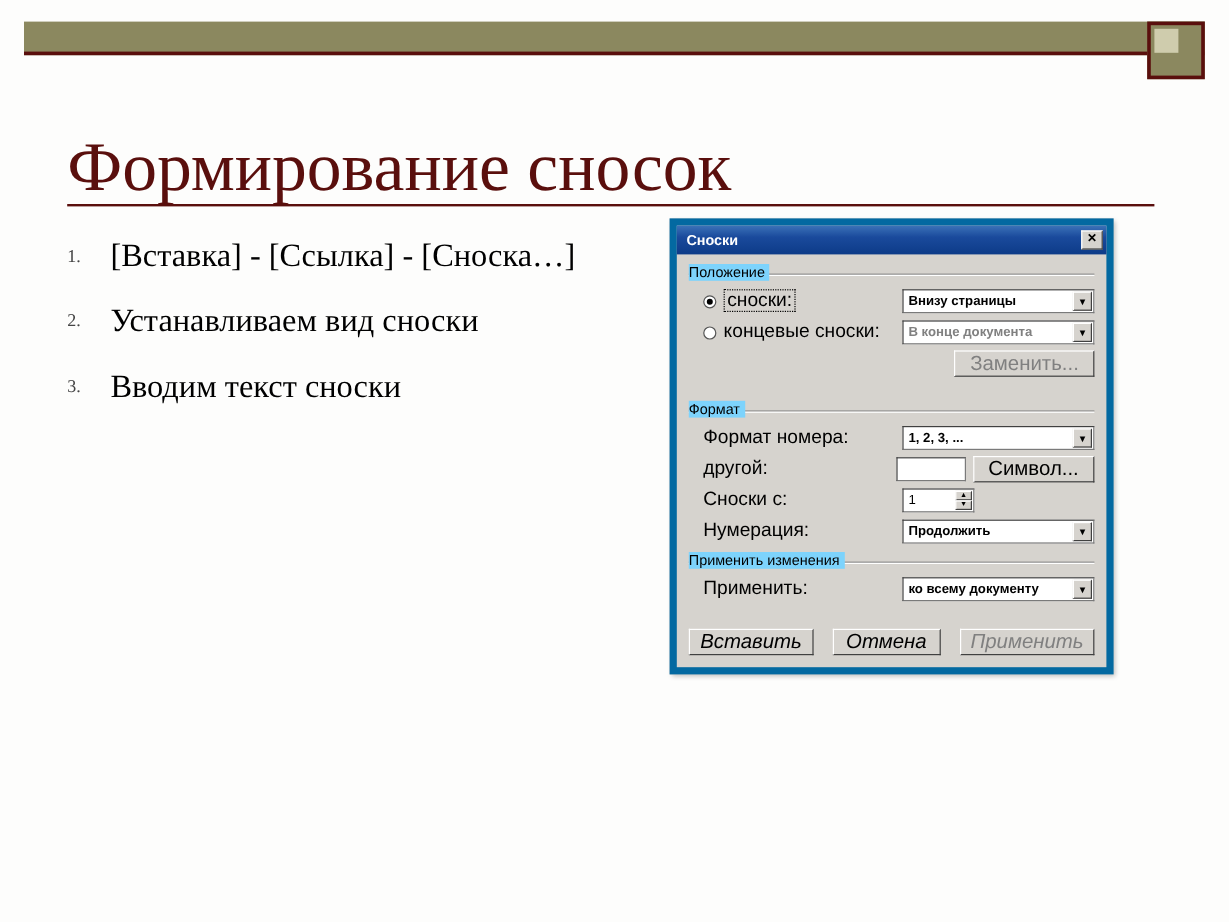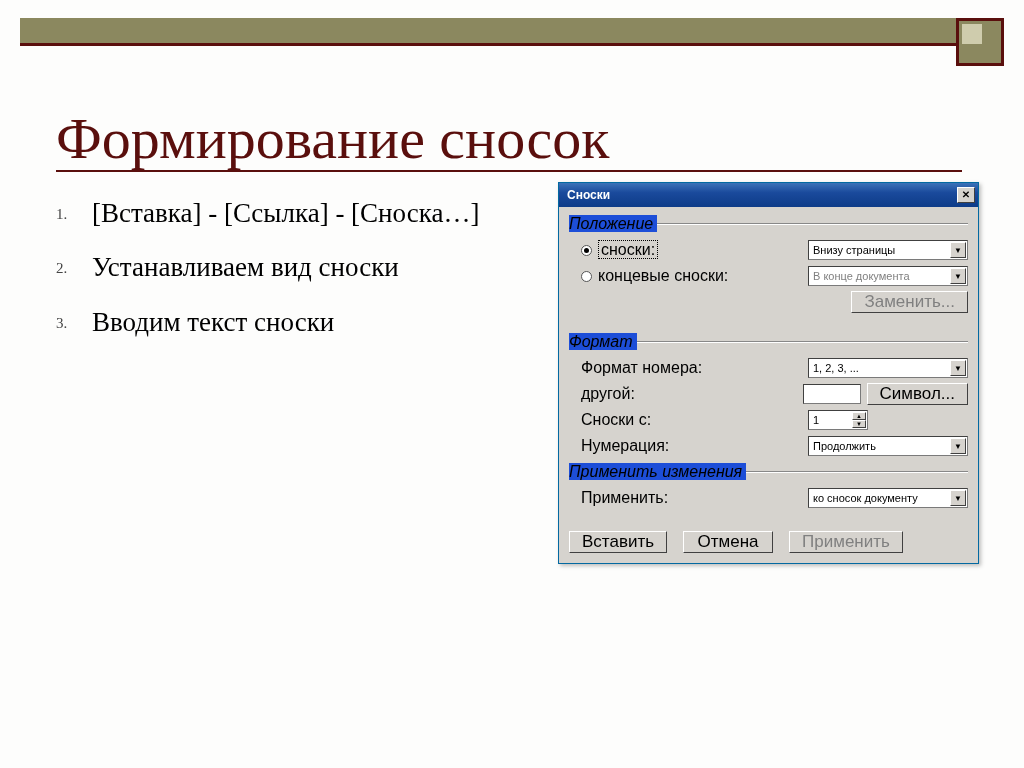--- a/index.html
+++ b/index.html
@@ -62,23 +62,23 @@
     flex-shrink: 0;
     font-size: 15px;
     color: #444;
     padding-top:9px;
   }
 
   
   .dialog {
     position: absolute;
     top: 182px; left: 558px;
-    width: 421px;
+    width: 370px;
     background: #d6d3ce;
-    border: 1px solid #0369a1;
+    border: 6px solid #0369a1;
     box-shadow: 2px 2px 4px rgba(0,0,0,.25);
     font-family: Tahoma, Arial, sans-serif;
     font-size: 12px;
     color: #000;
   }
   .titlebar {
     height: 24px;
     background: linear-gradient(to bottom, #3b72b8, #1a4a9c 40%, #0d3b88);
     color: #fff;
     font-weight: bold;
@@ -107,26 +107,25 @@
   }
   .group-line::after{
     content:"";
     position:absolute;
     left:0; right:0; top:8px;
     border-top:1px solid #888;
     border-bottom:1px solid #fff;
     z-index:0;
   }
   .group-line span{
-    background:#1d4ed8;
+    background:#7dd3fc;
     position:relative;
     z-index:1;
     padding-right:4px;
-    font-size:16px;
-    font-style:italic;
+    font-size:12px;
   }
   .row {
     display: flex;
     align-items: center;
     margin: 4px 0 4px 12px;
     height: 22px;
   }
   .row label { flex: 1; font-size: 16px; }
   .radio {
     width: 11px; height: 11px;
@@ -151,20 +150,21 @@
     width: 160px;
     height: 20px;
     background: #fff;
     border: 1px solid #7a7a7a;
     border-top-color:#404040; border-left-color:#404040;
     display: flex;
     align-items: center;
     font-size: 11px;
     padding-left: 4px;
     position: relative;
+    font-weight: bold;
   }
   .combo.disabled { color:#808080; }
   .combo .arrow {
     position:absolute;
     right:1px; top:1px;
     width:16px; height:16px;
     background:#d6d3ce;
     border:1px solid #404040;
     border-top-color:#fff; border-left-color:#fff;
     display:flex; align-items:center; justify-content:center;
@@ -221,20 +221,21 @@
     justify-content:flex-end;
     gap:6px;
     margin-top:4px;
   }
   .footer-btns{
     display:flex;
     gap:16px;
     margin-top:22px;
     padding-top:0;
     justify-content: flex-start;
+    font-style: italic;
   }
   .footer-btns .btn{ min-width:90px; }
 </style>
 </head>
 <body>
 
 <div class="top-bar"></div>
 <div class="top-square"></div>
 
 <div class="slide-title">Формирование сносок</div>
@@ -321,21 +322,21 @@
         <span>Продолжить</span>
         <div class="arrow">▼</div>
       </div>
     </div>
 
     <div class="group-line" style="margin-top:6px"><span>Применить изменения</span></div>
 
     <div class="row">
       <label>Применить:</label>
       <div class="combo">
-        <span>ко сносок документу</span>
+        <span>ко всему документу</span>
         <div class="arrow">▼</div>
       </div>
     </div>
 
     <div class="footer-btns">
       <div class="btn">Вставить</div>
       <div class="btn">Отмена</div>
       <div class="btn disabled">Применить</div>
     </div>
 

